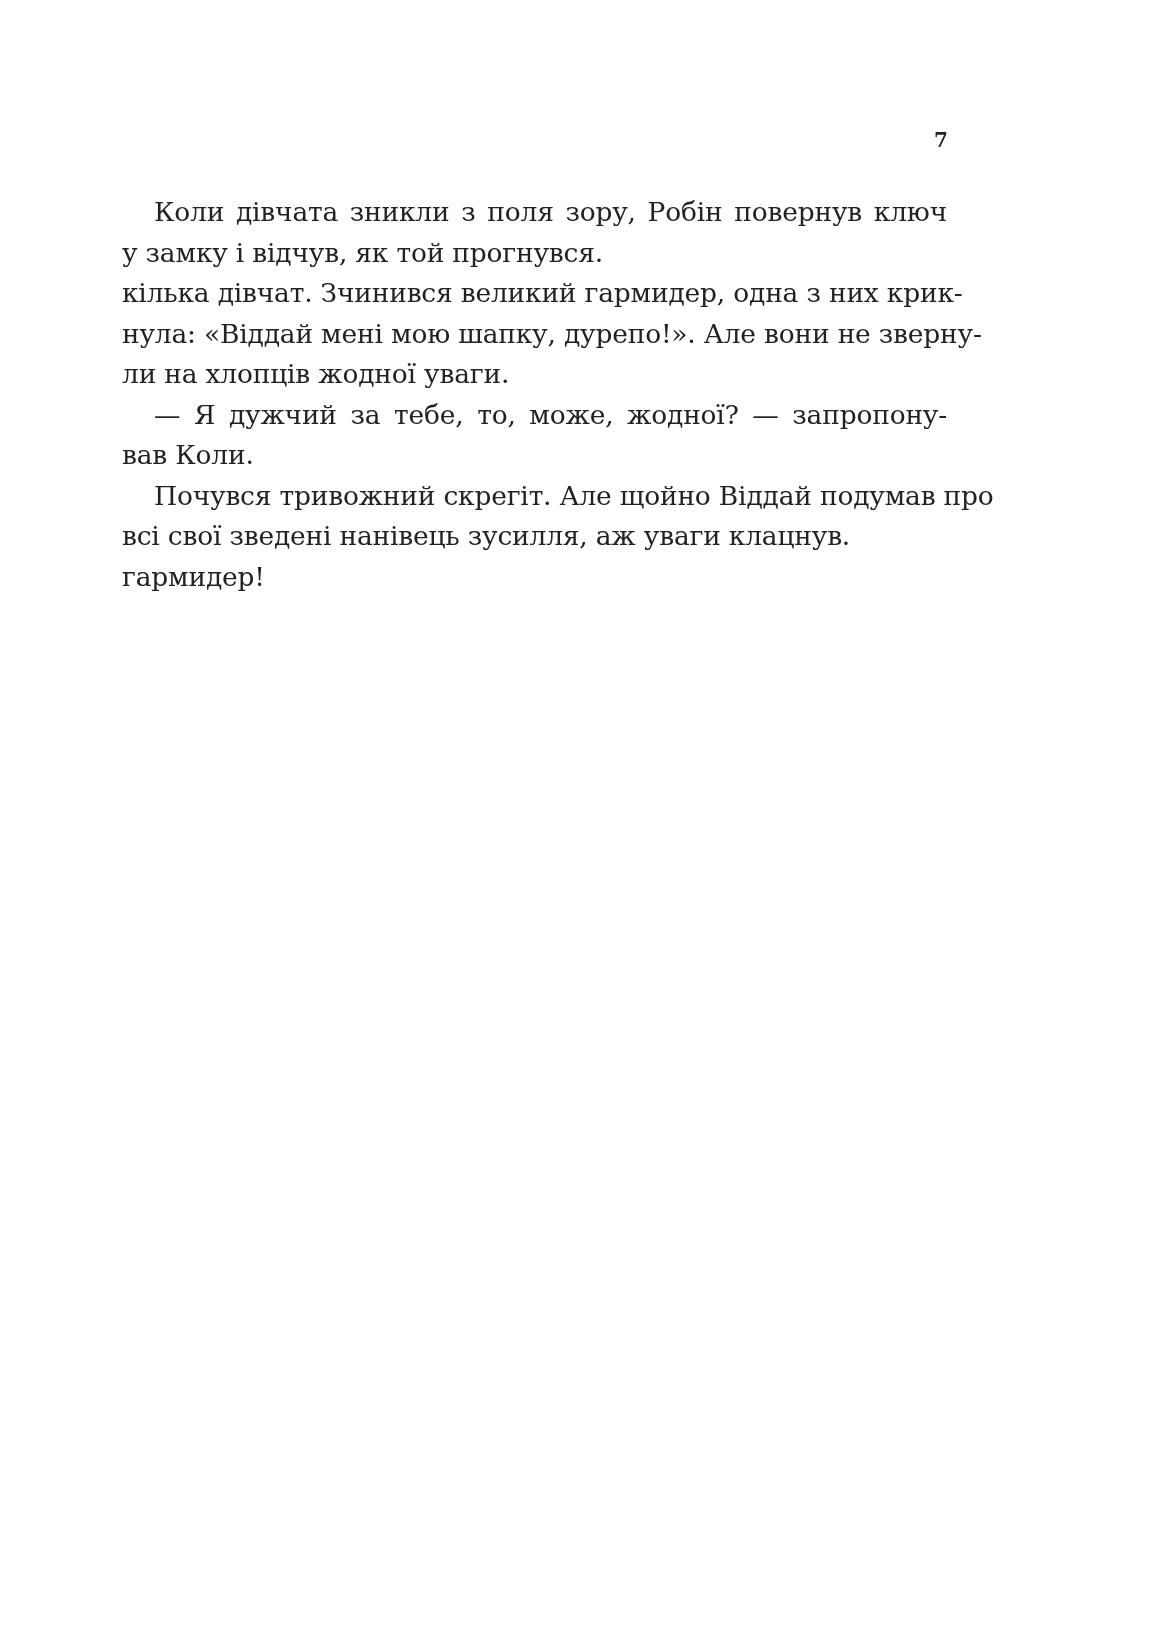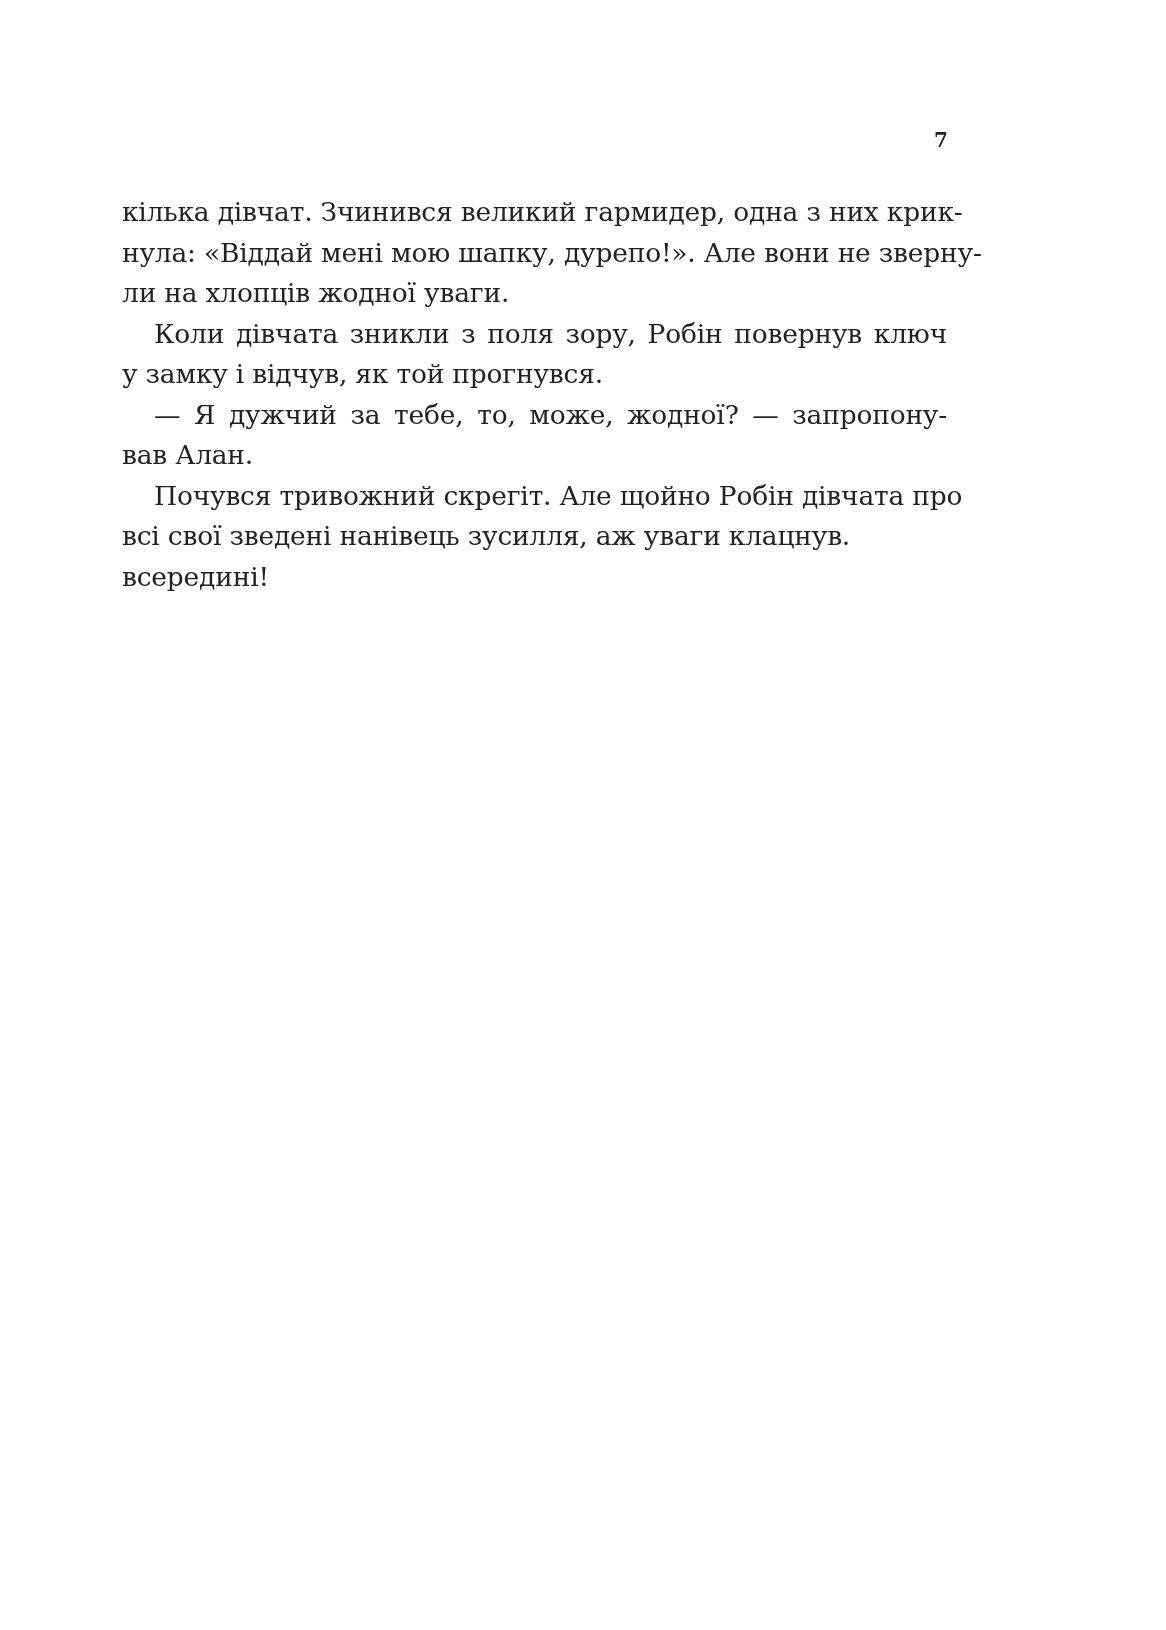--- a/index.html
+++ b/index.html
@@ -51,37 +51,37 @@
     }
   </style>
 </head>
 <body>
 
 <div class="page-number">7</div>
 
 <div class="text-block">
 
   <div>
+    <span class="line indent">Коли дівчата зникли з поля зору, Робін повернув ключ</span>
+    <span class="line last">у замку і відчув, як той прогнувся.</span>
+  </div>
+
+  <div>
     <span class="line">кілька дівчат. Зчинився великий гармидер, одна з них крик-</span>
     <span class="line">нула: «Віддай мені мою шапку, дурепо!». Але вони не зверну-</span>
     <span class="line last">ли на хлопців жодної уваги.</span>
   </div>
 
   <div>
-    <span class="line indent">Коли дівчата зникли з поля зору, Робін повернув ключ</span>
-    <span class="line last">у замку і відчув, як той прогнувся.</span>
-  </div>
-
-  <div>
     <span class="line indent">— Я дужчий за тебе, то, може, жодної? — запропону-</span>
-    <span class="line last">вав Алан.</span>
+    <span class="line last">вав Коли.</span>
   </div>
 
 
   <div>
-    <span class="line indent">Почувся тривожний скрегіт. Але щойно Робін дівчата про</span>
+    <span class="line indent">Почувся тривожний скрегіт. Але щойно Віддай подумав про</span>
     <span class="line last">всі свої зведені нанівець зусилля, аж уваги клацнув.</span>
   </div>
 
   <div>
-    <span class="line last">всередині!</span>
+    <span class="line last">гармидер!</span>
   </div>
 </div>
 
 </body></html>

